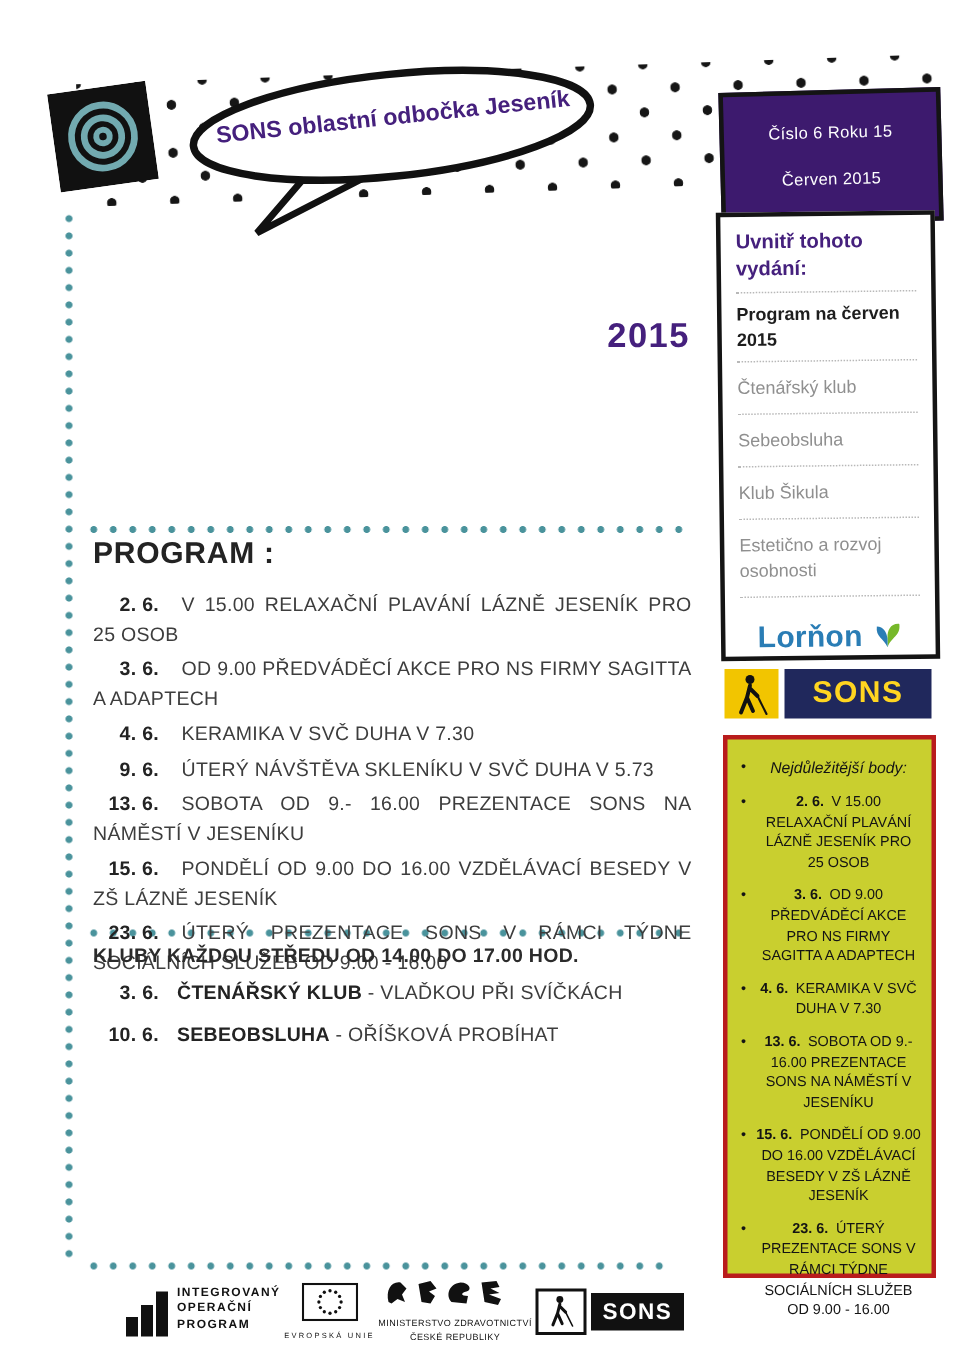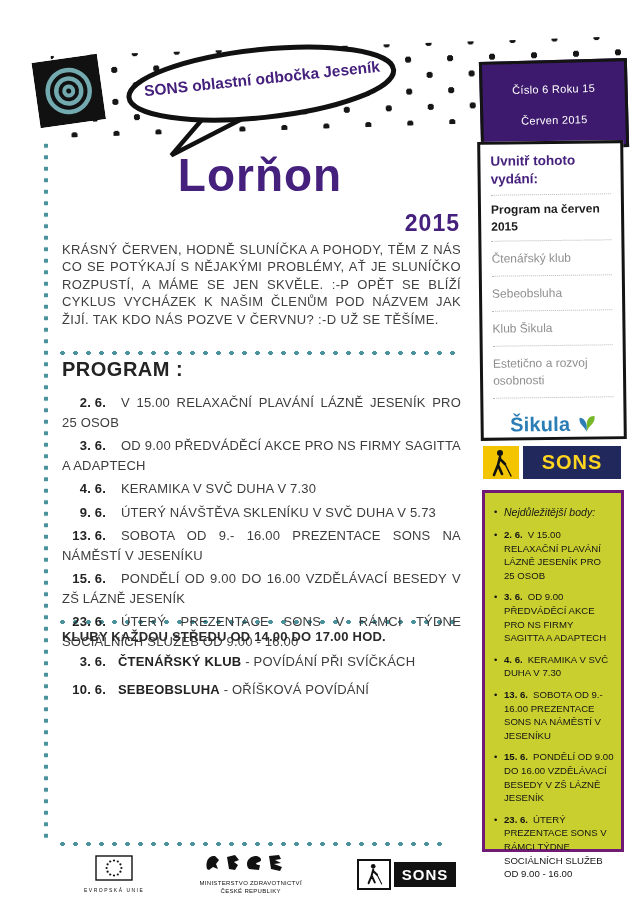--- a/index.html
+++ b/index.html
@@ -33,21 +33,21 @@
   .jesenik{display:flex;align-items:center;justify-content:center;gap:5px;
     padding-top:14px;border-top:1px dotted #b8b8b8;margin-top:0;}
   .jesenik .txt{color:#2a7db5;font-size:20px;font-weight:bold;letter-spacing:.2px;}
 
   .sons-badge{position:absolute;left:483px;top:446px;display:flex;gap:4px;align-items:center;}
   .sons-badge .sq{width:36px;height:33px;background:#f2c500;display:flex;align-items:center;justify-content:center;}
   .sons-badge .word{width:98px;height:33px;background:#20285c;display:flex;align-items:center;justify-content:center;
     color:#ffd520;font-weight:bold;font-size:20px;letter-spacing:1px;}
 
   .hl-box{position:absolute;left:482px;top:490px;width:142px;height:362px;background:#c9cf2f;
-    border:3px solid #701a75;box-sizing:border-box;padding:12px 7px 8px 8px;}
+    border:3px solid #b91c1c;box-sizing:border-box;padding:12px 7px 8px 8px;text-align:center;}
   .hl-box ul{margin:0;padding:0 0 0 11px;list-style:none;}
   .hl-box li{position:relative;font-size:9.6px;line-height:1.42;color:#141414;margin-bottom:8px;}
   .hl-box li::before{content:"•";position:absolute;left:-10px;top:0;color:#141414;}
   .hl-title{font-style:italic;font-size:10.5px;}
   .hl-date{font-weight:bold;margin-right:5px;}
 
   
   .rail{position:absolute;left:43px;top:140px;width:6px;height:704px;
     background-image:radial-gradient(circle,#4a939c 2.1px,transparent 2.5px);
     background-size:6px 11.5px;background-repeat:repeat-y;}
@@ -125,21 +125,21 @@
   </div>
 
   <div class="toc-box">
     <div class="toc-title">Uvnitř tohoto vydání:</div>
     <div class="toc-item bold">Program na červen 2015</div>
     <div class="toc-item">Čtenářský klub</div>
     <div class="toc-item">Sebeobsluha</div>
     <div class="toc-item">Klub Šikula</div>
     <div class="toc-item">Estetično a rozvoj osobnosti</div>
     <div class="jesenik">
-      <span class="txt">Šikula</span>
+      <span class="txt">Lorňon</span>
       <span>
         <svg width="22" height="22" viewBox="0 0 22 22">
           <path d="M11,20 C13.5,13 20,12.5 19,4.5 C13,4 11,9 11,13.5 Z" fill="#76b82a"></path>
           <path d="M11,20 C8.5,14 3,13 4,6 C8.5,6.2 10.5,10 11,14 Z" fill="#2a7db5"></path>
         </svg>
       </span>
     </div>
   </div>
 
   <div class="sons-badge">
@@ -163,42 +163,52 @@
       <li><span class="hl-date">15. 6.</span><span>PONDĚLÍ OD 9.00 DO 16.00 VZDĚLÁVACÍ BESEDY V ZŠ LÁZNĚ JESENÍK</span></li>
       <li><span class="hl-date">23. 6.</span><span>ÚTERÝ PREZENTACE SONS V RÁMCI TÝDNE SOCIÁLNÍCH SLUŽEB OD 9.00 - 16.00</span></li>
     </ul>
   </div>
 
   <div class="rail"></div>
   <div class="hsep sep1"></div>
   <div class="hsep sep2"></div>
   <div class="hsep sep3"></div>
 
-  <div class="doc-title">Lorňon</div>
   <div class="doc-year">2015</div>
-  <div class="intro">KRÁSNÝ ČERVEN, HODNĚ SLUNÍČKA A POHODY, TĚM Z NÁS CO SE POTÝKAJÍ S NĚJAKÝMI PROBLÉMY, AŤ JE SLUNÍČKO ROZPUSTÍ, A MÁME SE JEN SKVĚLE. :-P OPĚT SE BLÍŽÍ CYKLUS VYCHÁZEK K NAŠIM ČLENŮM POD NÁZVEM JAK ŽIJÍ. TAK KDO NÁS POZVE V ČERVNU? :-D UŽ SE TĚŠÍME.</div>
 
   <div class="program">
     <h3>PROGRAM :</h3>
     <p class="prog-item"><span class="date">2. 6.</span><span>V 15.00 RELAXAČNÍ PLAVÁNÍ LÁZNĚ JESENÍK PRO 25 OSOB</span></p>
     <p class="prog-item"><span class="date">3. 6.</span><span>OD 9.00 PŘEDVÁDĚCÍ AKCE PRO NS FIRMY SAGITTA A ADAPTECH</span></p>
     <p class="prog-item"><span class="date">4. 6.</span><span>KERAMIKA V SVČ DUHA V 7.30</span></p>
     <p class="prog-item"><span class="date">9. 6.</span><span>ÚTERÝ NÁVŠTĚVA SKLENÍKU V SVČ DUHA V 5.73</span></p>
     <p class="prog-item"><span class="date">13. 6.</span><span>SOBOTA OD 9.- 16.00 PREZENTACE SONS NA NÁMĚSTÍ V JESENÍKU</span></p>
     <p class="prog-item"><span class="date">15. 6.</span><span>PONDĚLÍ OD 9.00 DO 16.00 VZDĚLÁVACÍ BESEDY V ZŠ LÁZNĚ JESENÍK</span></p>
     <p class="prog-item"><span class="date">23. 6.</span><span>ÚTERÝ PREZENTACE SONS V RÁMCI TÝDNE SOCIÁLNÍCH SLUŽEB OD 9.00 - 16.00</span></p>
   </div>
 
   <div class="notes">
     <p class="clubs-header">KLUBY KAŽDOU STŘEDU OD 14.00 DO 17.00 HOD.</p>
-    <p class="club-item"><span class="date">3. 6.</span><span class="club">ČTENÁŘSKÝ KLUB</span> <span>- POVÍDÁNÍ PŘI SVÍČKÁCH</span></p>
-    <p class="club-item"><span class="date">10. 6.</span><span class="club">SEBEOBSLUHA</span> <span>- OŘÍŠKOVÁ POVÍDÁNÍ</span></p>
+    <p class="club-item"><span class="date">3. 6.</span><span class="club">ČTENÁŘSKÝ KLUB</span> <span>- VLAĎKOU PŘI SVÍČKÁCH</span></p>
+    <p class="club-item"><span class="date">10. 6.</span><span class="club">SEBEOBSLUHA</span> <span>- OŘÍŠKOVÁ PROBÍHAT</span></p>
   </div>
 
   <div class="footer">
+    <div class="iop">
+      <span class="bars">
+          <span class="b1"></span>
+          <span class="b2"></span>
+          <span class="b3"></span>
+        </span>
+      <span class="lines">
+        <div>INTEGROVANÝ</div>
+        <div>OPERAČNÍ</div>
+        <div>PROGRAM</div>
+      </span>
+    </div>
     <div class="eu">
       <span>
         <svg width="38" height="26" viewBox="0 0 38 26">
           <rect x="1" y="1" width="36" height="24" fill="#fff" stroke="#111" stroke-width="1.4"></rect>
           <g fill="#111">
             <circle cx="19" cy="5.5" r="1.1"></circle>
               <circle cx="22.8" cy="6.5" r="1.1"></circle>
               <circle cx="25.4" cy="9.3" r="1.1"></circle>
             <circle cx="26.4" cy="13" r="1.1"></circle>
               <circle cx="25.4" cy="16.7" r="1.1"></circle>

